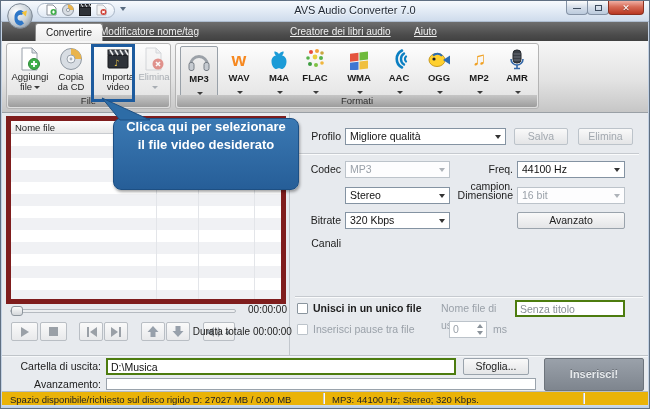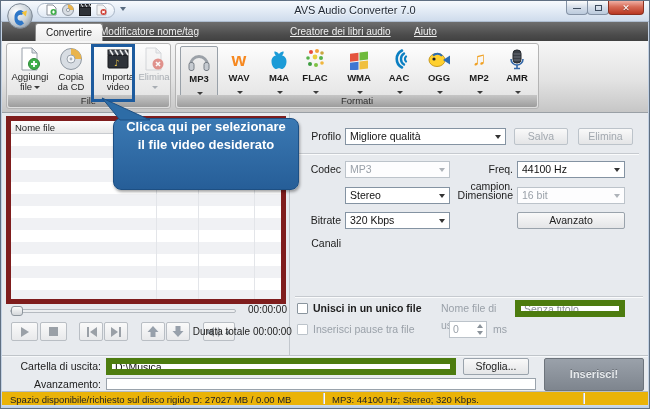--- a/index.html
+++ b/index.html
@@ -86,21 +86,21 @@
   .combo .arr{position:absolute;right:4px;top:6px;width:0;height:0;
     border-left:3.5px solid transparent;border-right:3.5px solid transparent;border-top:4px solid #333;}
   .combo.dis{border-color:#bcc3ca;color:#9aa1a9;background:#fdfdfe;}
   .combo.dis .arr{border-top-color:#aeb3b9;}
   .btn{position:absolute;height:17px;background:linear-gradient(#f9f9f9,#e4e5e7);
     border:1px solid #9aa3ac;border-radius:2px;font-size:10.5px;line-height:15px;text-align:center;color:#222;}
   .btn.dis{color:#a2a8af;border-color:#bcc3ca;}
   .hsep{position:absolute;height:1px;background:#c6cacf;box-shadow:0 1px 0 #fafbfc;}
   .cb{position:absolute;width:11px;height:11px;border:1px solid #8a959e;background:#fff;border-radius:1px;}
   .cb.dis{border-color:#bcc3ca;}
-  .tinput{position:absolute;height:17px;border:6px solid #4d7c0f;background:#fff;font-size:10.5px;
+  .tinput{position:absolute;height:17px;border:2px solid #4d7c0f;background:#fff;font-size:10.5px;
     padding:0 3px;font-family:"Liberation Sans",sans-serif;color:#8a9097;}
   .spinner{position:absolute;width:38px;height:17px;border:1px solid #bcc3ca;background:#fff;}
   .spin-val{position:absolute;left:3px;top:1px;font-size:10.5px;color:#9aa1a9;}
   .spin-btns{position:absolute;right:1px;top:1px;width:11px;height:13px;display:flex;flex-direction:column;justify-content:space-between;}
   .spin-up,.spin-dn{width:0;height:0;border-left:3.5px solid transparent;border-right:3.5px solid transparent;margin:1px auto;}
   .spin-up{border-bottom:4px solid #8b939b;}
   .spin-dn{border-top:4px solid #8b939b;}
   
   .bottom-sep{position:absolute;left:1px;right:1px;top:354px;height:1px;background:#bfc4c9;box-shadow:0 1px 0 #f6f8fa;}
   .progress{position:absolute;left:105px;top:377px;width:430px;height:12px;border:1px solid #9aa3ac;background:#fff;}

